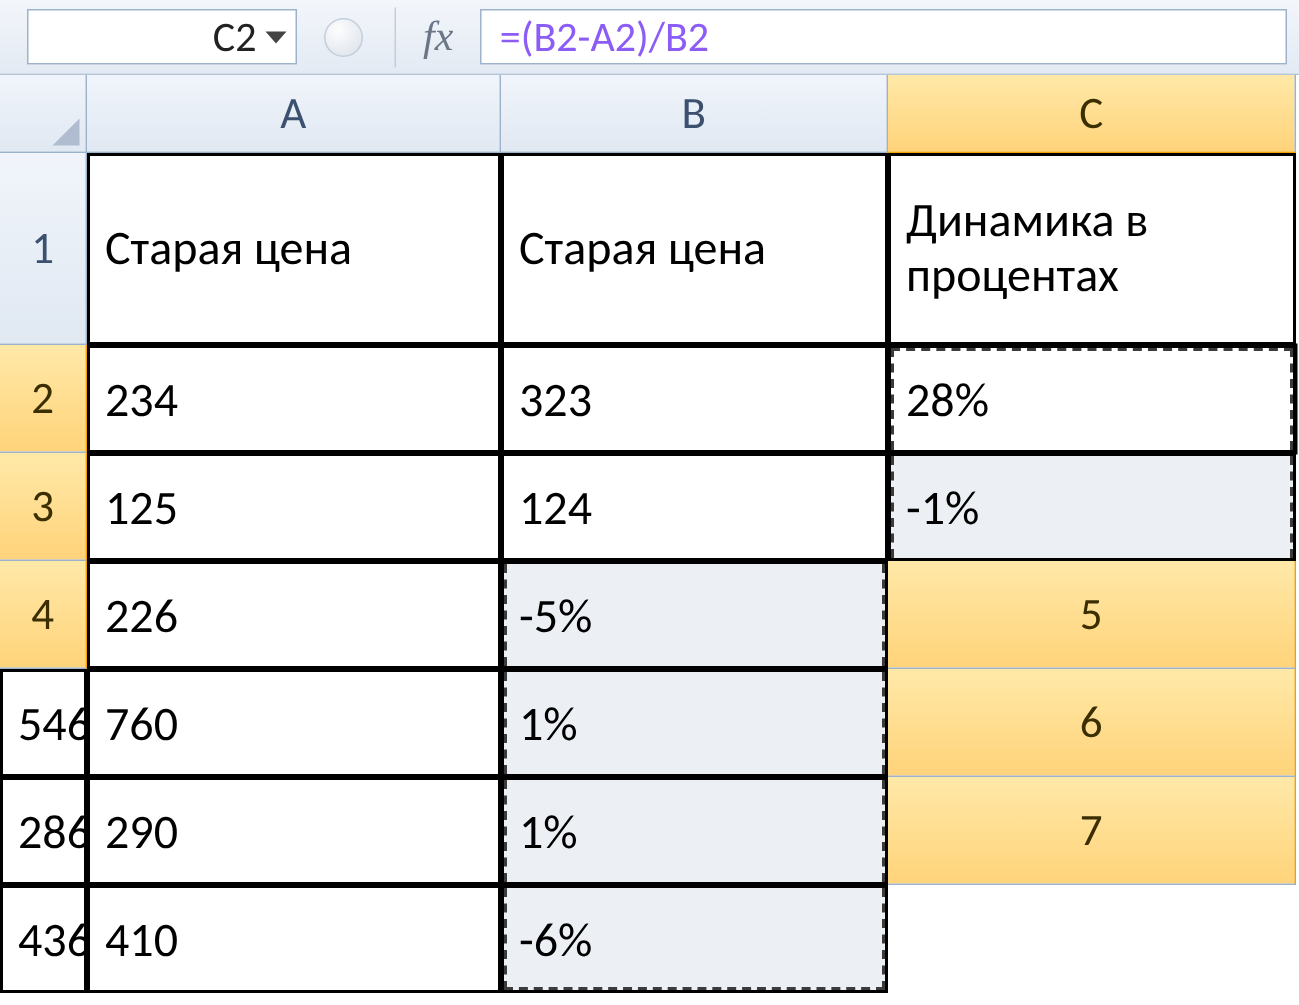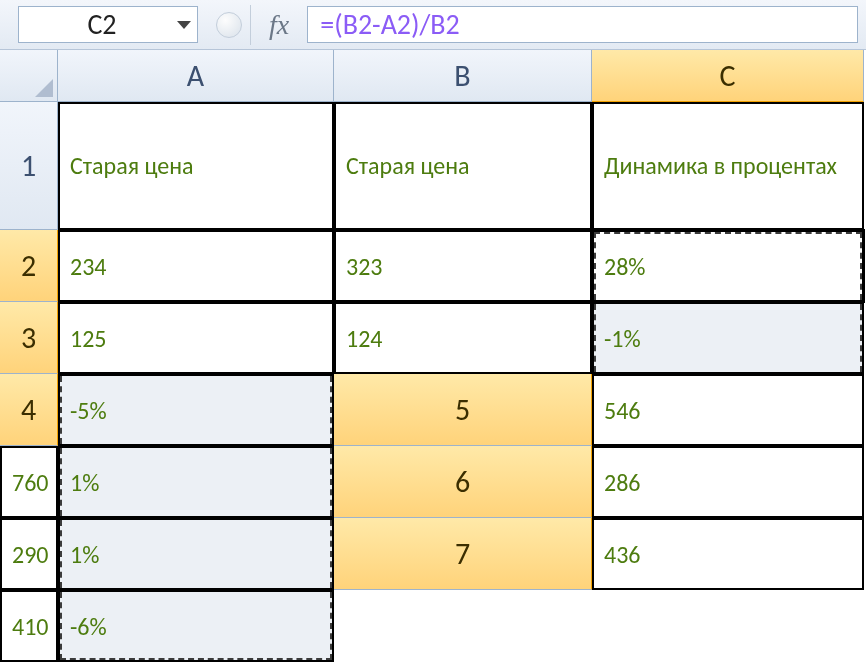--- a/index.html
+++ b/index.html
@@ -25,34 +25,34 @@
     width: 180px;
     display: flex;
     align-items: center;
     background: #fff;
     margin: 6px 0 6px 18px;
     border: 1px solid #9db3cc;
     padding: 0 6px 0 14px;
   }
   .name-box span.val {
     flex: 1;
-    text-align: center;
+    text-align: right;
     color: #222;
   }
   .name-box .dd {
     width: 0; height: 0;
     border-left: 7px solid transparent;
     border-right: 7px solid transparent;
     border-top: 8px solid #444;
     margin-left: 6px;
   }
   .fx-group {
     display: flex;
     align-items: center;
-    gap: 8px;
+    gap: 21px;
     padding: 0 18px;
   }
   .round-disabled {
     width: 26px; height: 26px;
     border-radius: 50%;
     background: radial-gradient(circle at 35% 30%, #fdfdfd, #d9e1ea);
     border: 1px solid #c3cedb;
   }
   .fx-label {
     font-family: "Times New Roman", serif;
@@ -77,22 +77,22 @@
   
   .sheet {
     display: grid;
     grid-template-columns: 58px 276px 258px 272px;
   }
   .cell {
     border-right: 1px solid #c8d2de;
     border-bottom: 1px solid #c8d2de;
     display: flex;
     align-items: center;
-    font-size: 24px;
-    color: #4d7c0f;
+    font-size: 32px;
+    color: #000000;
     padding: 0 10px;
     background: #fff;
     position: relative;
   }
   .col-header {
     height: 52px;
     background: linear-gradient(to bottom, #f1f5fb, #e0e8f2);
     justify-content: center;
     color: #3c5070;
     font-size: 30px;
@@ -217,20 +217,23 @@
       <span>125</span>
     </div>
   <div class="cell d num h-data">
       <span>124</span>
     </div>
   <div class="cell d num h-data sel-range">
       <span>-1%</span>
     </div>
 
   <div class="cell row-header sel h-data">4</div>
+  <div class="cell d num h-data">
+      <span>226</span>
+    </div>
   <div class="cell d num h-data sel-range">
       <span>-5%</span>
     </div>
 
   <div class="cell row-header sel h-data">5</div>
   <div class="cell d num h-data">
       <span>546</span>
     </div>
   <div class="cell d num h-data">
       <span>760</span>

